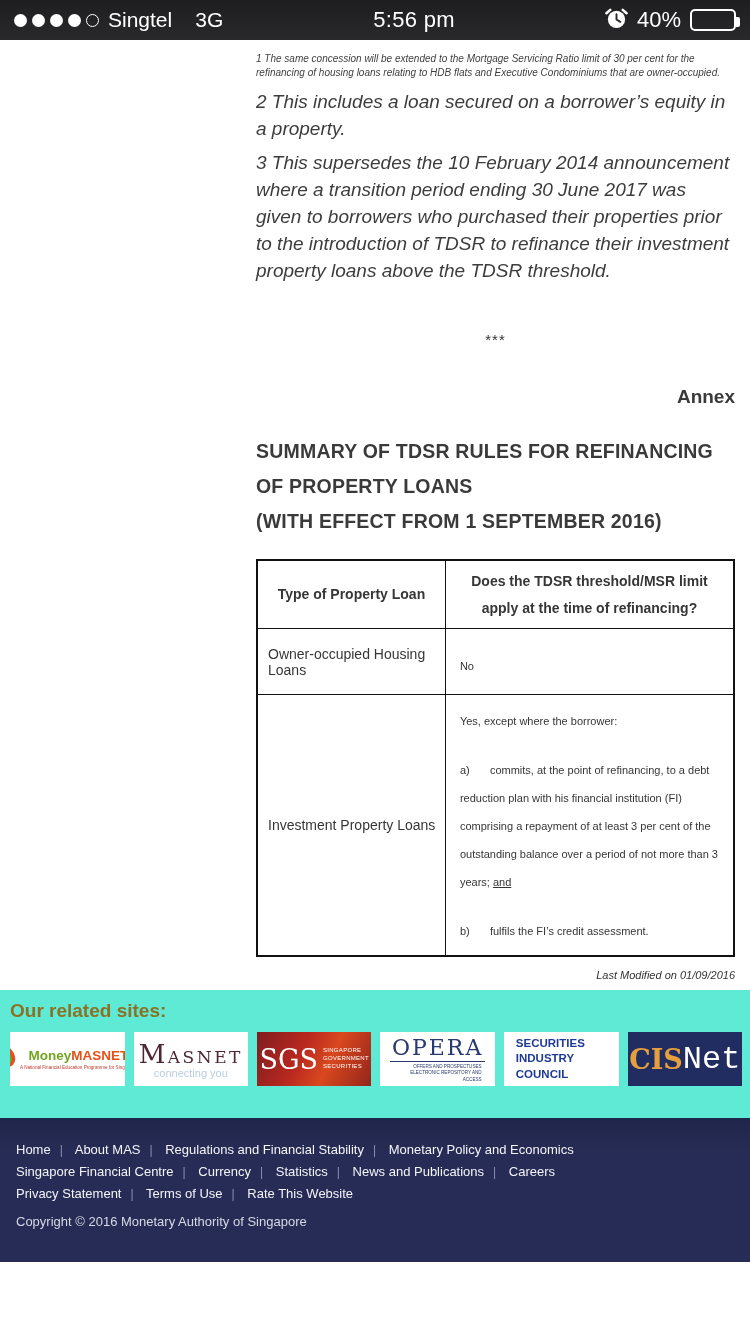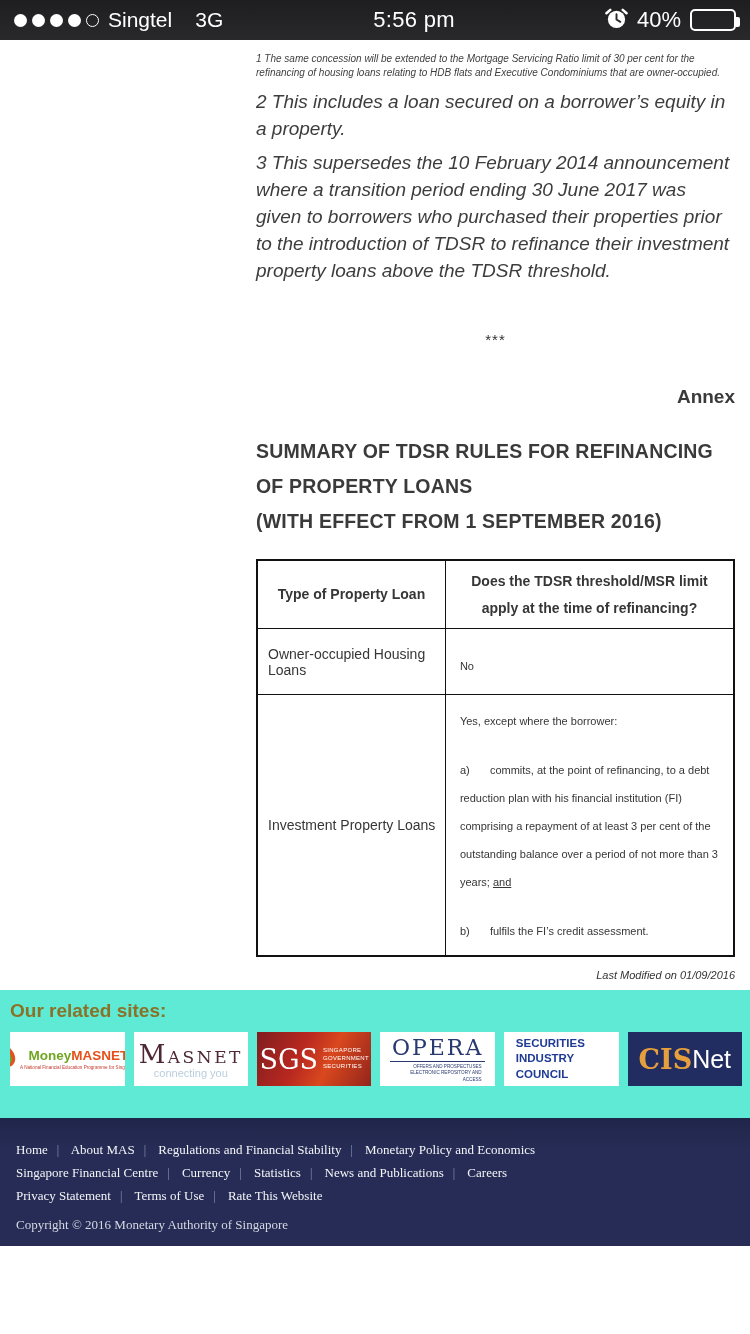--- a/index.html
+++ b/index.html
@@ -81,24 +81,24 @@
   
   .logo.sgs { flex-direction:row; gap:5px; background:linear-gradient(115deg,#801d20 0%,#b8281f 38%,#d9481e 62%,#93251b 100%); }
   .sgs-text { font-family:"DejaVu Serif", serif; font-size:27px; color:#fff; }
   .sgs-tag { font-size:6px; color:#fff; line-height:1.3; letter-spacing:.3px; text-align:left; }
   
   .logo.sic { align-items:flex-start; padding-left:12px; }
   .sic-line { font-size:11.5px; font-weight:bold; color:#1e3a94; line-height:1.35; }
   
   .logo.cisnet { flex-direction:row; background:#212c60; }
   .cis { font-family:"DejaVu Serif", serif; font-size:27px; font-weight:bold; color:#e59f3c; }
-  .net { font-family:Liberation Sans, sans-serif; font-size:25px; color:#fff; }
-
-  
-  .footer { height:128px; background:linear-gradient(180deg,#20264a,#262c55 25%); color:#fff; padding:24px 14px 0 16px;font-family:Liberation Serif, serif; }
+  .net { font-family:Liberation Mono, monospace; font-size:32px; color:#fff; }
+
+  
+  .footer { height:144px; background:linear-gradient(180deg,#20264a,#262c55 25%); color:#fff; padding:24px 14px 0 16px; }
   .f-row { font-size:13px; margin-bottom:7px; }
   .f-link { color:#f4f5f8; margin-right:9px; cursor:pointer; }
   .sep { color:#8a90b4; margin-right:9px; font-size:12px; }
   .f-copy { margin-top:13px; font-size:13px; color:#d6d9e4; }
 </style>
 </head>
 <body>
 
 <div class="phone">
 

